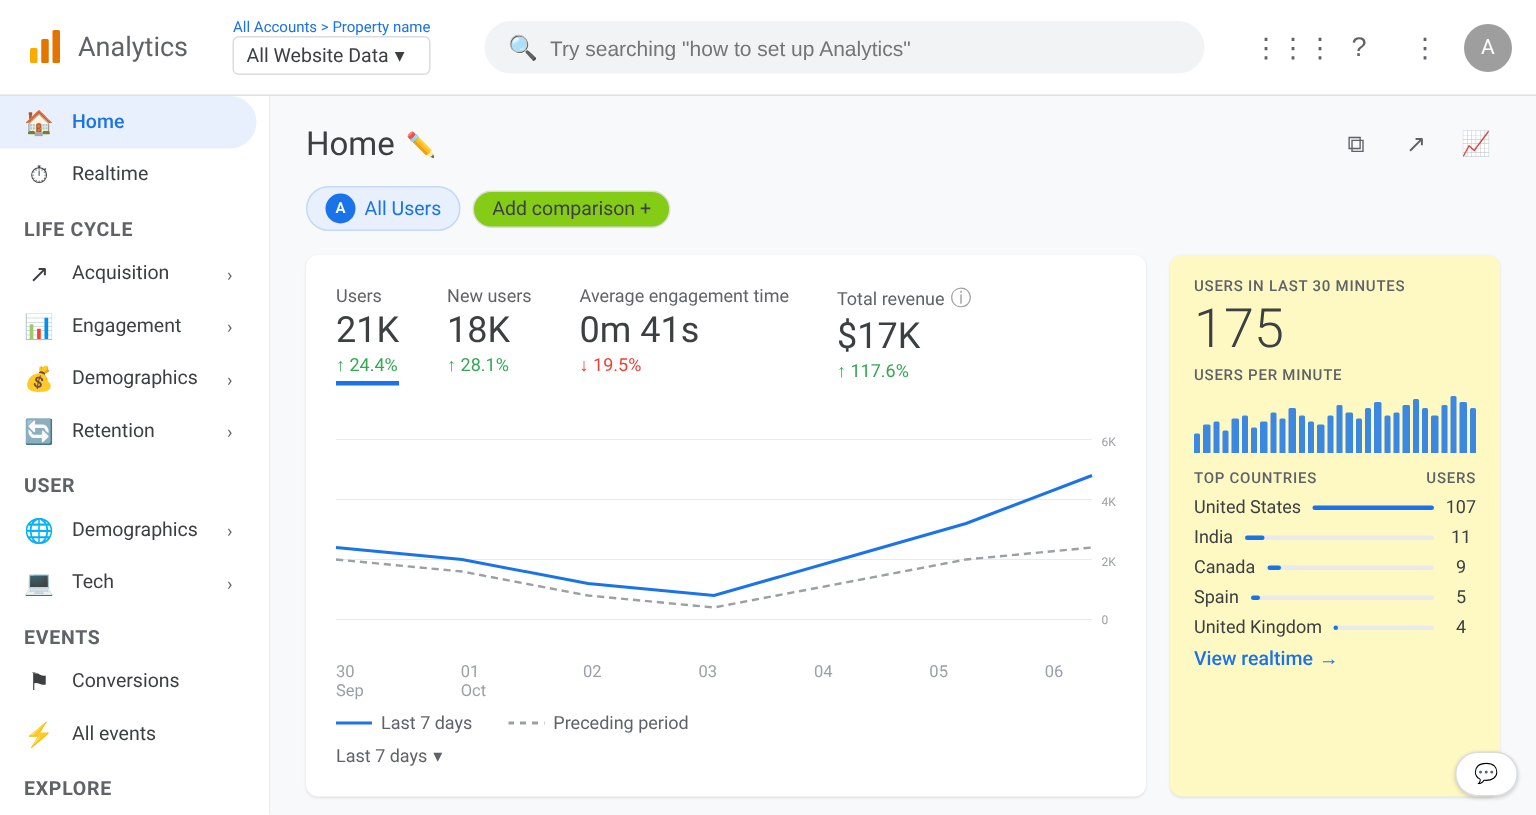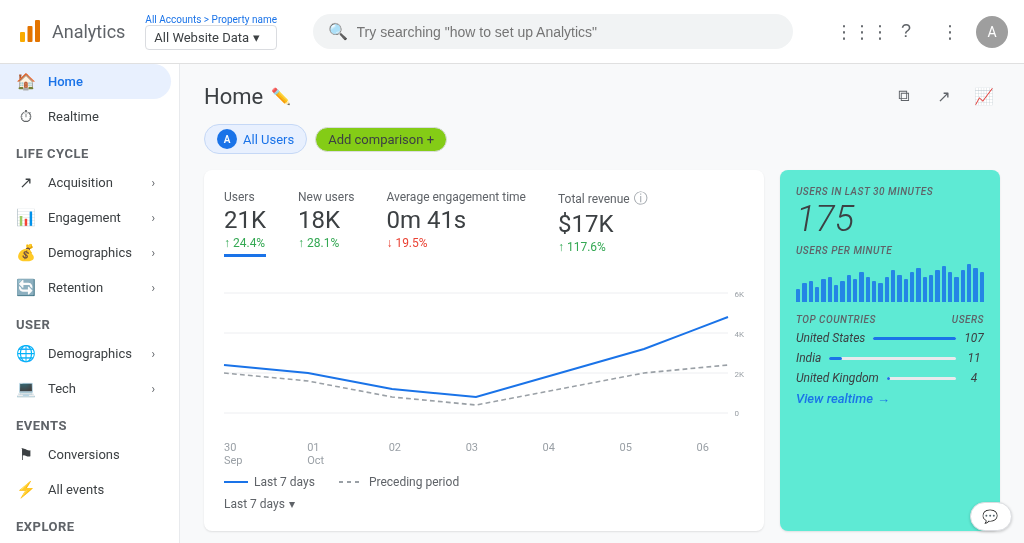--- a/index.html
+++ b/index.html
@@ -1,19 +1,19 @@
 <!DOCTYPE html>
 <html><head>
   <meta charset="utf-8">
   <style>
     * { margin: 0; padding: 0; box-sizing: border-box; }
     body { font-family: 'Google Sans', Roboto, Arial, sans-serif; font-size: 13px; background: #f8f9fa; color: #3c4043; width: 1024px; height: 543px; overflow: hidden; display: flex; flex-direction: column; }
 
     
-    .header { height: 64px; background: #fff; display: flex; align-items: center; padding: 0 16px; border-bottom: 1px solid #e0e0e0; gap: 12px; flex-shrink: 0; }
+    .header { height: 64px; background: #fff; display: flex; align-items: center; padding: 0 16px; border-bottom: 1px solid #e0e0e0; gap: 22px; flex-shrink: 0; }
     .logo-area { display: flex; align-items: center; gap: 8px; margin-right: 8px; }
     .logo-icon { width: 28px; height: 28px; }
     .logo-text { font-size: 18px; color: #5f6368; font-weight: 400; }
     .property-selector { display: flex; align-items: center; gap: 4px; background: #fff; border: 1px solid #dadce0; border-radius: 4px; padding: 4px 8px; cursor: pointer; font-size: 13px; color: #3c4043; }
     .search-bar { flex: 1; max-width: 480px; display: flex; align-items: center; background: #f1f3f4; border-radius: 24px; padding: 8px 16px; gap: 8px; margin: 0 auto; }
     .search-bar input { border: none; background: transparent; outline: none; font-size: 14px; color: #3c4043; width: 100%; }
     .header-actions { display: flex; align-items: center; gap: 8px; margin-left: auto; }
     .icon-btn { width: 36px; height: 36px; border-radius: 50%; display: flex; align-items: center; justify-content: center; cursor: pointer; color: #5f6368; font-size: 18px; border: none; background: transparent; }
     .avatar { width: 32px; height: 32px; border-radius: 50%; background: #9e9e9e; display: flex; align-items: center; justify-content: center; color: white; font-size: 14px; cursor: pointer; }
 
@@ -64,21 +64,21 @@
     
     .chart-area { position: relative; height: 160px; margin-bottom: 8px; }
     .chart-x-labels { display: flex; justify-content: space-between; font-size: 11px; color: #9aa0a6; margin-right: 35px; margin-top: 4px; }
     .chart-legend { display: flex; gap: 24px; margin-top: 8px; font-size: 12px; color: #5f6368; }
     .legend-item { display: flex; align-items: center; gap: 6px; }
     .legend-line { width: 24px; height: 2px; background: #1a73e8; }
     .legend-line.dashed { background: repeating-linear-gradient(to right, #9aa0a6 0, #9aa0a6 4px, transparent 4px, transparent 8px); }
     .chart-range { font-size: 12px; color: #5f6368; display: flex; align-items: center; gap: 4px; cursor: pointer; margin-top: 8px; }
 
     
-    .realtime-card { width: 220px; background: #5eead4; border-radius: 8px; padding: 16px; box-shadow: 0 1px 2px rgba(0,0,0,0.1); flex-shrink: 0; font-style: italic; }
+    .realtime-card { width: 220px; background: #fef9c3; border-radius: 8px; padding: 16px; box-shadow: 0 1px 2px rgba(0,0,0,0.1); flex-shrink: 0; }
     .realtime-label { font-size: 10px; font-weight: 500; color: #5f6368; letter-spacing: 0.5px; text-transform: uppercase; margin-bottom: 4px; }
     .realtime-count { font-size: 36px; font-weight: 300; color: #3c4043; line-height: 1; margin-bottom: 8px; }
     .realtime-sublabel { font-size: 10px; color: #5f6368; text-transform: uppercase; letter-spacing: 0.5px; font-weight: 500; margin-bottom: 6px; }
     .mini-bar-chart { display: flex; align-items: flex-end; gap: 2px; height: 40px; margin-bottom: 12px; }
     .mini-bar { background: #1a73e8; border-radius: 1px 1px 0 0; flex: 1; opacity: 0.85; }
     .countries-label { font-size: 10px; color: #5f6368; font-weight: 500; text-transform: uppercase; letter-spacing: 0.5px; display: flex; justify-content: space-between; margin-bottom: 6px; }
     .country-row { display: flex; align-items: center; justify-content: space-between; margin-bottom: 6px; }
     .country-name { font-size: 12px; color: #3c4043; }
     .country-bar-wrap { flex: 1; margin: 0 8px; height: 3px; background: #e8eaed; border-radius: 2px; }
     .country-bar { height: 100%; background: #1a73e8; border-radius: 2px; }
@@ -352,20 +352,34 @@
       <span class="country-count">107</span>
     </div>
             <div class="country-row">
       <span class="country-name">India</span>
       <div class="country-bar-wrap">
         <div class="country-bar" style="width:10%"></div>
       </div>
       <span class="country-count">11</span>
     </div>
             <div class="country-row">
+      <span class="country-name">Canada</span>
+      <div class="country-bar-wrap">
+        <div class="country-bar" style="width:8%"></div>
+      </div>
+      <span class="country-count">9</span>
+    </div>
+            <div class="country-row">
+      <span class="country-name">Spain</span>
+      <div class="country-bar-wrap">
+        <div class="country-bar" style="width:5%"></div>
+      </div>
+      <span class="country-count">5</span>
+    </div>
+            <div class="country-row">
       <span class="country-name">United Kingdom</span>
       <div class="country-bar-wrap">
         <div class="country-bar" style="width:4%"></div>
       </div>
       <span class="country-count">4</span>
     </div>
           </div>
 
         <div class="view-realtime">
           <span>View realtime</span>

